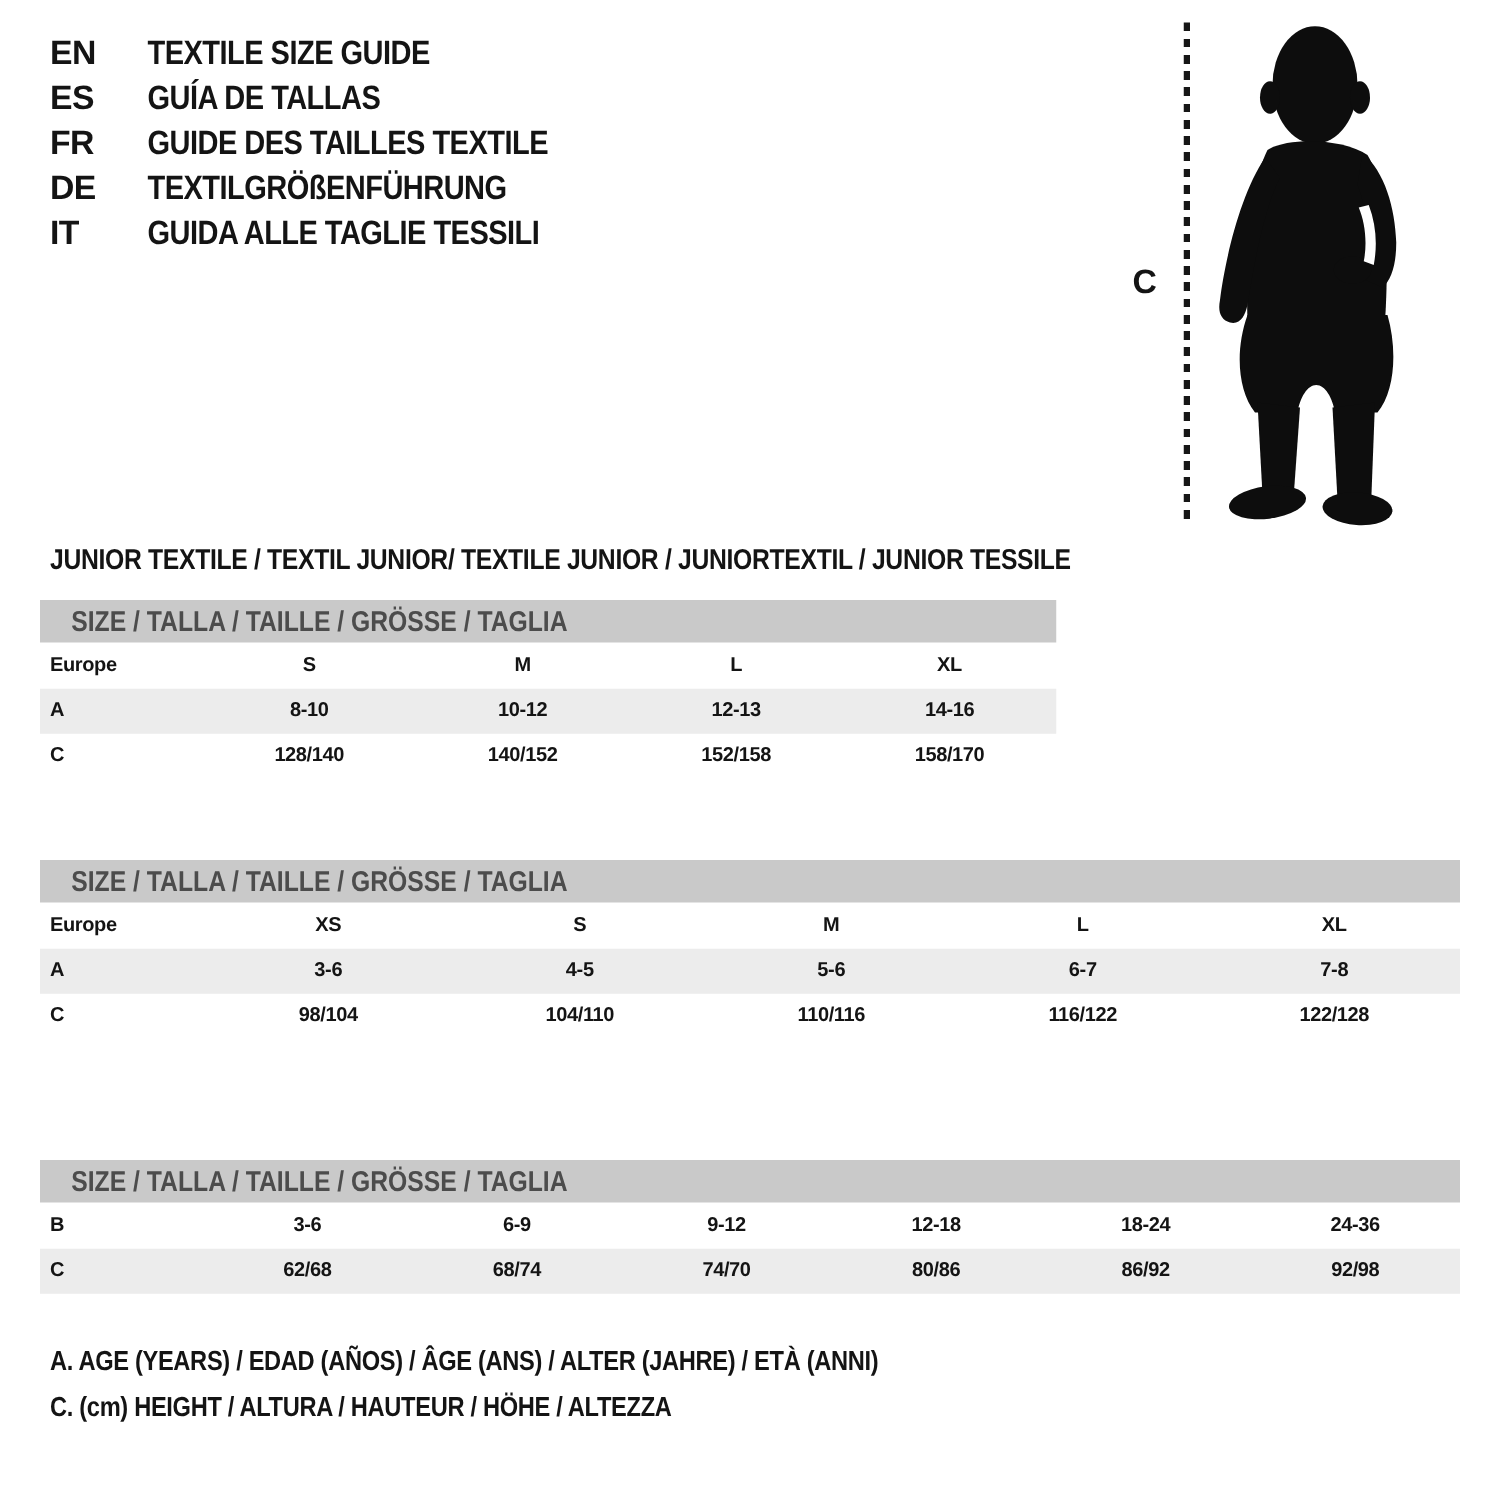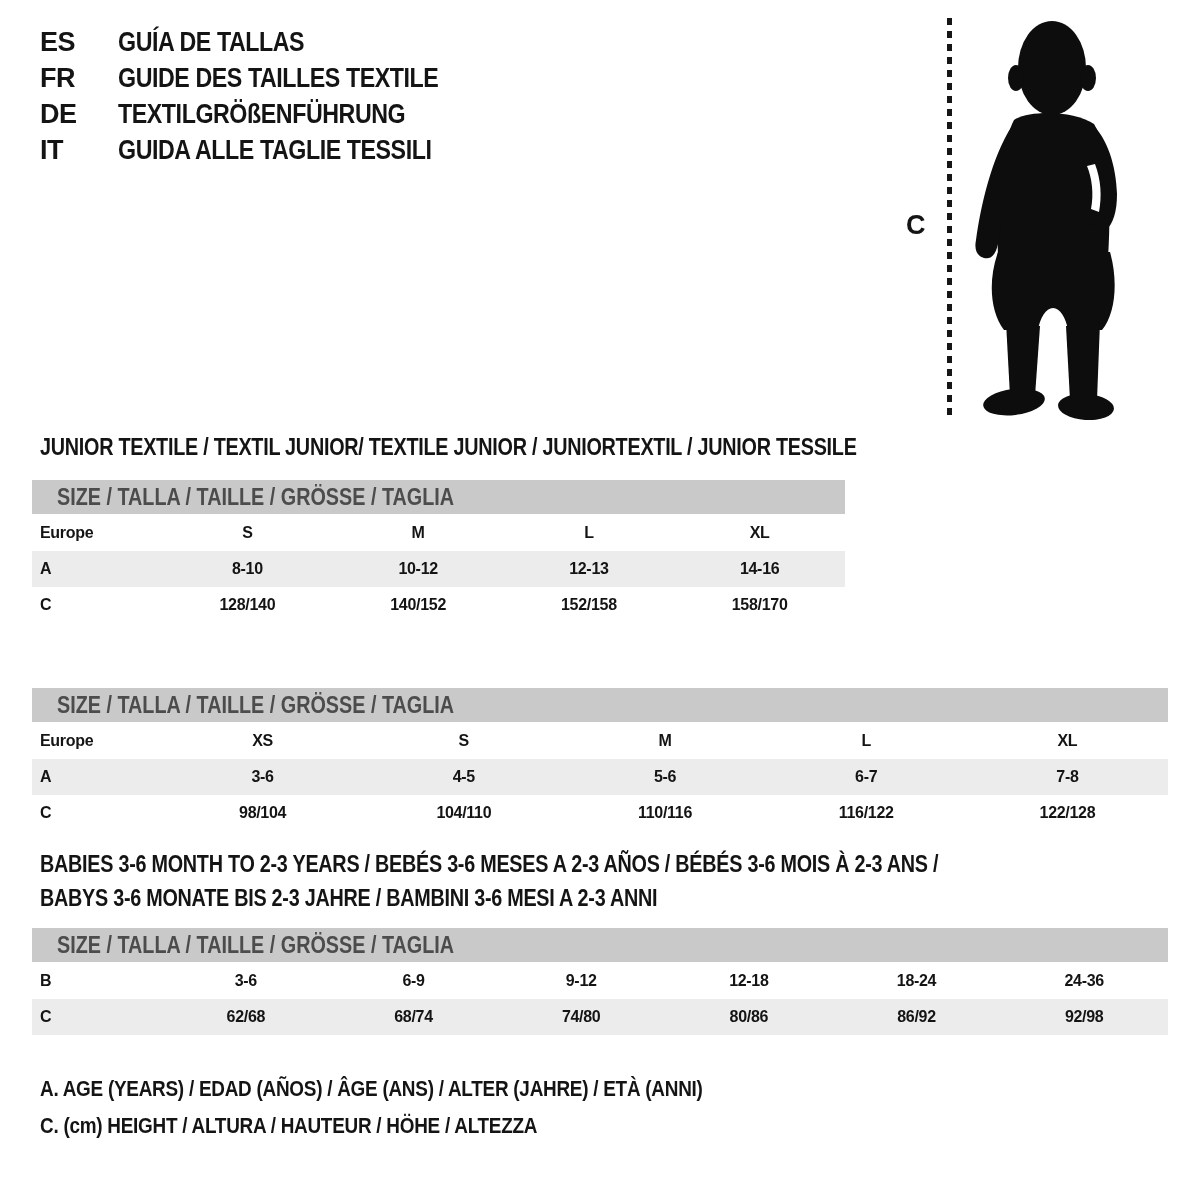--- a/index.html
+++ b/index.html
@@ -87,20 +87,24 @@
     font-size:22px;font-weight:bold;letter-spacing:-0.3px;
   }
 </style>
 </head>
 <body>
 
 <div class="canvas">
 
   <div class="lang-list">
     <div class="lang-row">
+      <span class="lang-code">EN</span>
+      <span class="lang-label cond">TEXTILE SIZE GUIDE</span>
+    </div>
+    <div class="lang-row">
       <span class="lang-code">ES</span>
       <span class="lang-label cond">GUÍA DE TALLAS</span>
     </div>
     <div class="lang-row">
       <span class="lang-code">FR</span>
       <span class="lang-label cond">GUIDE DES TAILLES TEXTILE</span>
     </div>
     <div class="lang-row">
       <span class="lang-code">DE</span>
       <span class="lang-label cond">TEXTILGRÖßENFÜHRUNG</span>
@@ -192,42 +196,38 @@
     <div class="trow">
       <span class="cell rlabel">C</span>
       <span class="cell">98/104</span>
       <span class="cell">104/110</span>
       <span class="cell">110/116</span>
       <span class="cell">116/122</span>
       <span class="cell">122/128</span>
     </div>
   </div>
 
-  <div class="section-title title-babies">
-    <span class="cond">BABIES 3-6 MONTH TO 2-3 YEARS / BEBÉS 3-6 MESES A 2-3 AÑOS / BÉBÉS 3-6 MOIS À 2-3 ANS /</span><br>
-    <span class="cond">BABYS 3-6 MONATE BIS 2-3 JAHRE / BAMBINI 3-6 MESI A 2-3 ANNI</span>
-  </div>
   <div class="stable t-babies">
     <div class="size-bar">
       <span class="cond">SIZE / TALLA / TAILLE / GRÖSSE / TAGLIA</span>
     </div>
     <div class="trow">
       <span class="cell rlabel">B</span>
       <span class="cell">3-6</span>
       <span class="cell">6-9</span>
       <span class="cell">9-12</span>
       <span class="cell">12-18</span>
       <span class="cell">18-24</span>
       <span class="cell">24-36</span>
     </div>
     <div class="trow shaded">
       <span class="cell rlabel">C</span>
       <span class="cell">62/68</span>
       <span class="cell">68/74</span>
-      <span class="cell">74/80</span>
+      <span class="cell">74/70</span>
       <span class="cell">80/86</span>
       <span class="cell">86/92</span>
       <span class="cell">92/98</span>
     </div>
   </div>
 
   <div class="legend">
     <div class="legend-line">
       <span class="cond">A. AGE (YEARS) / EDAD (AÑOS) / ÂGE (ANS) / ALTER (JAHRE) / ETÀ (ANNI)</span>
     </div>

